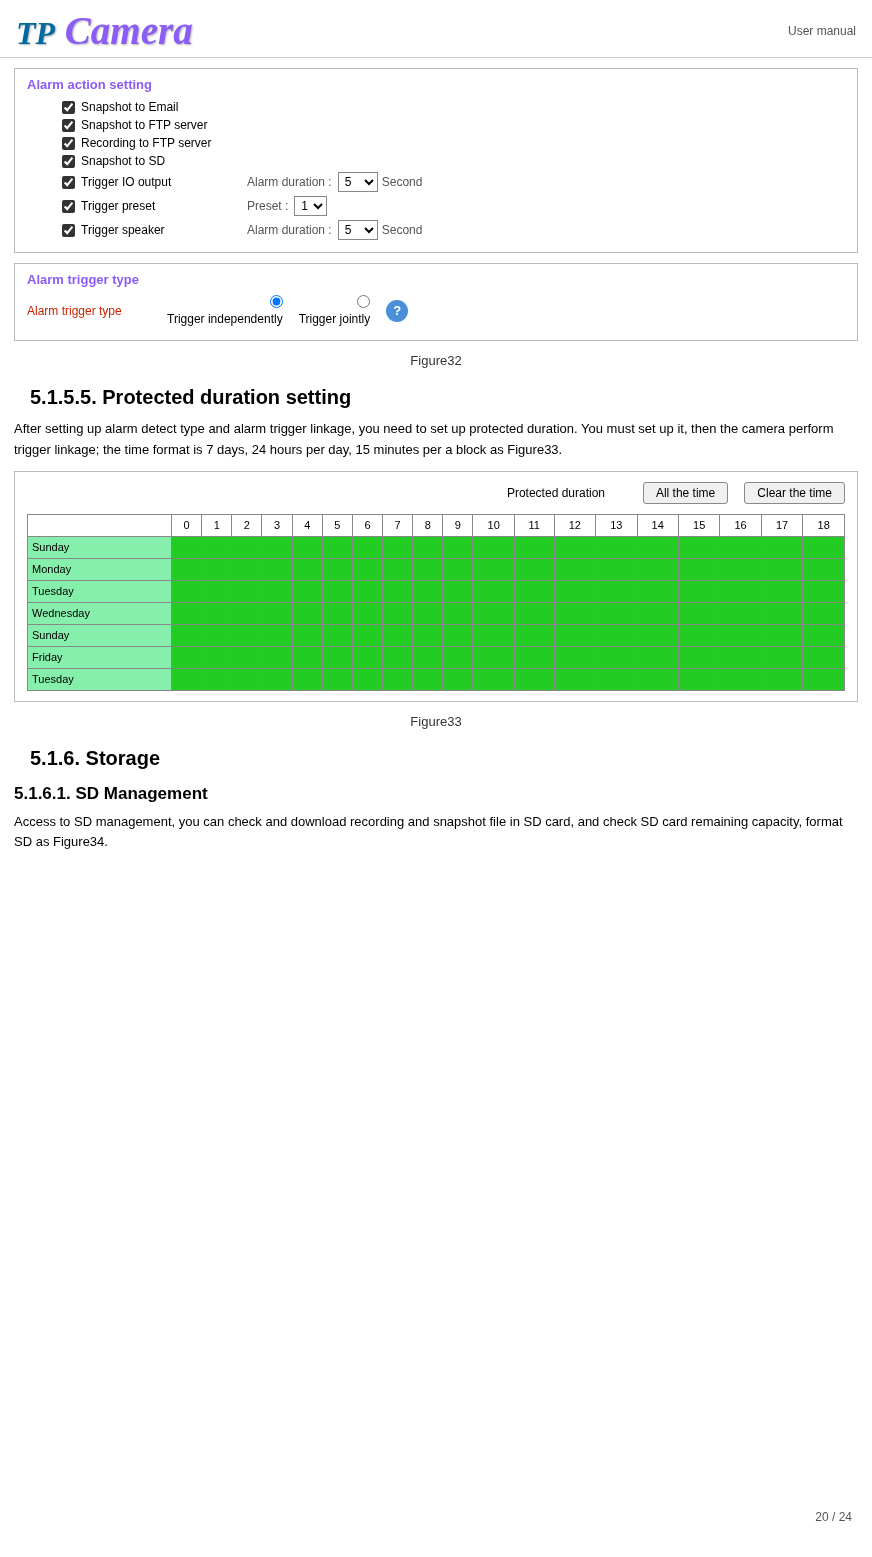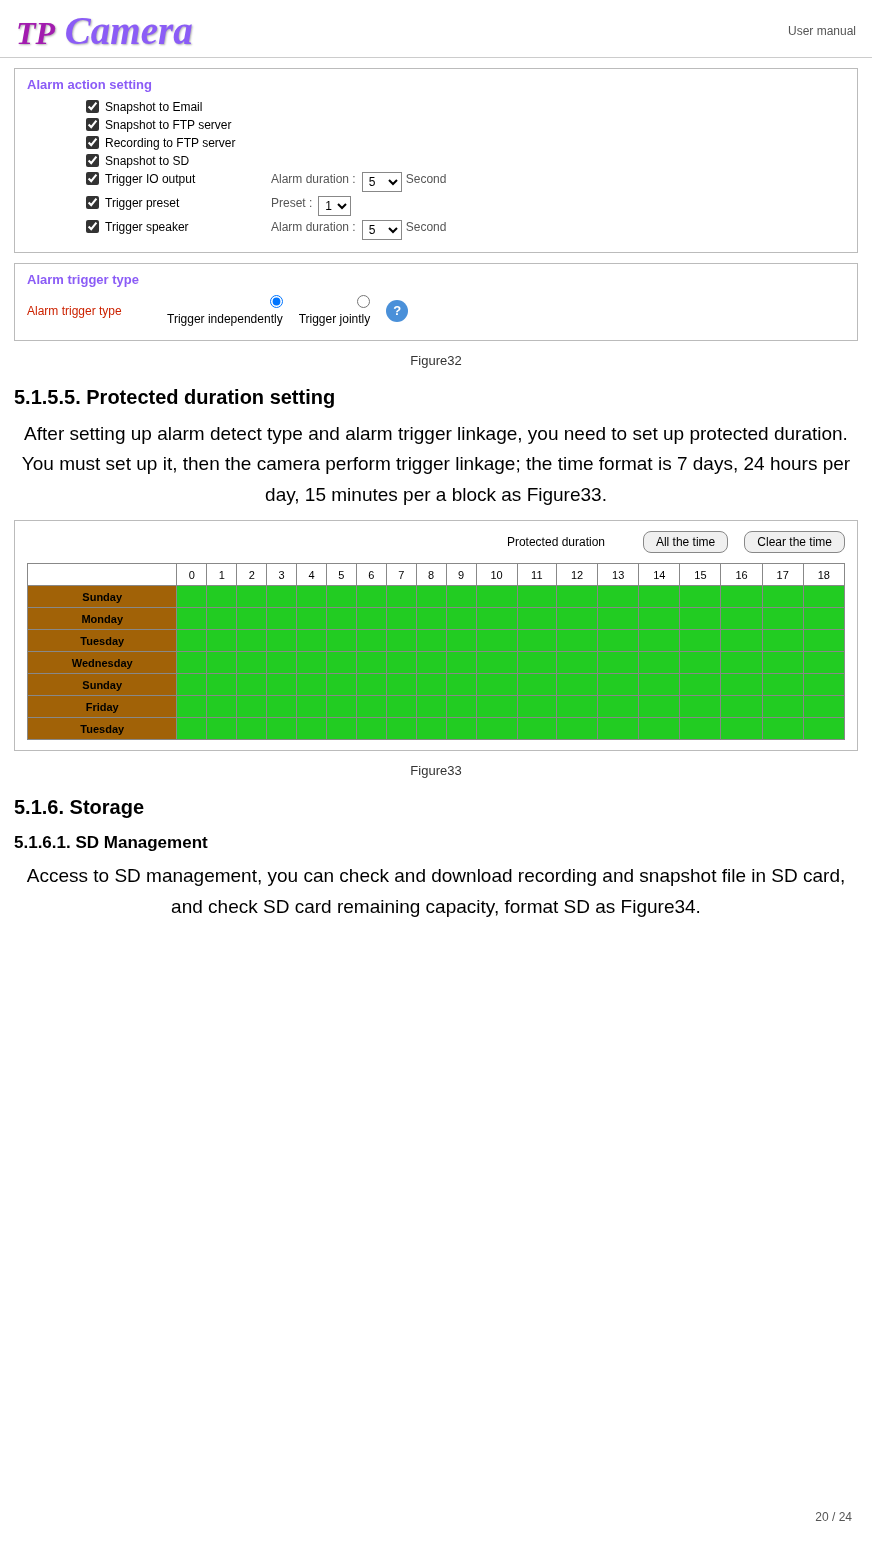--- a/index.html
+++ b/index.html
@@ -46,22 +46,22 @@
     .section-title {
       color: #8b5cf6;
       font-size: 13px;
       font-weight: bold;
       margin-bottom: 8px;
     }
 
     
     .alarm-action-row {
       display: flex;
-      align-items: flex-start;
-      margin: 4px 28px;
+      align-items: center;
+      margin: 4px 4px;
       font-size: 12px;
       padding-left: 31px;
     }
     .alarm-action-row input[type="checkbox"] {
       margin-right: 6px;
       accent-color: #333;
     }
     .alarm-action-label {
       min-width: 160px;
     }
@@ -124,29 +124,28 @@
       text-align: center;
       margin: 12px 0;
       font-size: 13px;
       color: #333;
     }
 
     
     .section-heading-1 {
       font-size: 20px;
       font-weight: bold;
-      margin: 18px 14px 10px 14px;
+      margin: 18px 14px 10px 30px;
     }
 
     
     .body-text {
       margin: 6px 14px 10px 14px;
-      font-size: 19px;
+      font-size: 13px;
       line-height: 1.6;
-      text-align: center;
     }
 
     
     .protected-duration-box {
       border: 1px solid #bbb;
       margin: 10px 14px;
       padding: 10px 12px;
     }
     .pd-header {
       display: flex;
@@ -158,47 +157,47 @@
     .pd-label {
       font-size: 12px;
       min-width: 120px;
     }
     .pd-btn {
       padding: 3px 12px;
       border: 1px solid #888;
       background: #f0f0f0;
       font-size: 12px;
       cursor: pointer;
-      border-radius: 8px;
+      border-radius: 3px;
     }
     .schedule-table {
       border-collapse: collapse;
       width: 100%;
     }
     .schedule-table th,
     .schedule-table td {
       border: 1px solid #888;
       padding: 0;
       text-align: center;
       height: 22px;
     }
     .schedule-table th {
       background: #fff;
       font-weight: normal;
       font-size: 11px;
       min-width: 14px;
       padding: 2px 3px;
     }
     .schedule-table td.day-label {
-      background: #a16207;
+      background: #86efac;
       font-size: 11px;
       padding: 2px 4px;
       min-width: 60px;
-      text-align: center;
-      font-weight: bold;
+      text-align: left;
+      font-weight: normal;
     }
     .schedule-table td.time-cell {
       background: #22cc22;
       min-width: 14px;
     }
 
     
     .page-footer {
       position: absolute;
       bottom: 33px;
@@ -212,21 +211,21 @@
       font-size: 17px;
       font-weight: bold;
       margin: 14px 14px 8px 14px;
     }
   </style>
 </head>
 <body>
 
 <div class="header">
   <div class="logo-text">
-    <span style="color:#a21caf; font-style:italic; font-family:Georgia,serif; font-size:32px; font-weight:bold;">TP</span><span style="color:#8b5cf6; font-style:italic; font-family:Georgia,serif; font-size:39px; font-weight:bold;"> Camera</span>
+    <span style="color:#0369a1; font-style:italic; font-family:Georgia,serif; font-size:32px; font-weight:bold;">TP</span><span style="color:#8b5cf6; font-style:italic; font-family:Georgia,serif; font-size:39px; font-weight:bold;"> Camera</span>
   </div>
   <div class="header-manual">User manual</div>
 </div>
 
 <div class="section-box">
   <div class="section-title">Alarm action setting</div>
 
   <div class="alarm-action-row">
     <input type="checkbox" checked="" style="">
     <span class="alarm-action-label">Snapshot to Email</span>

